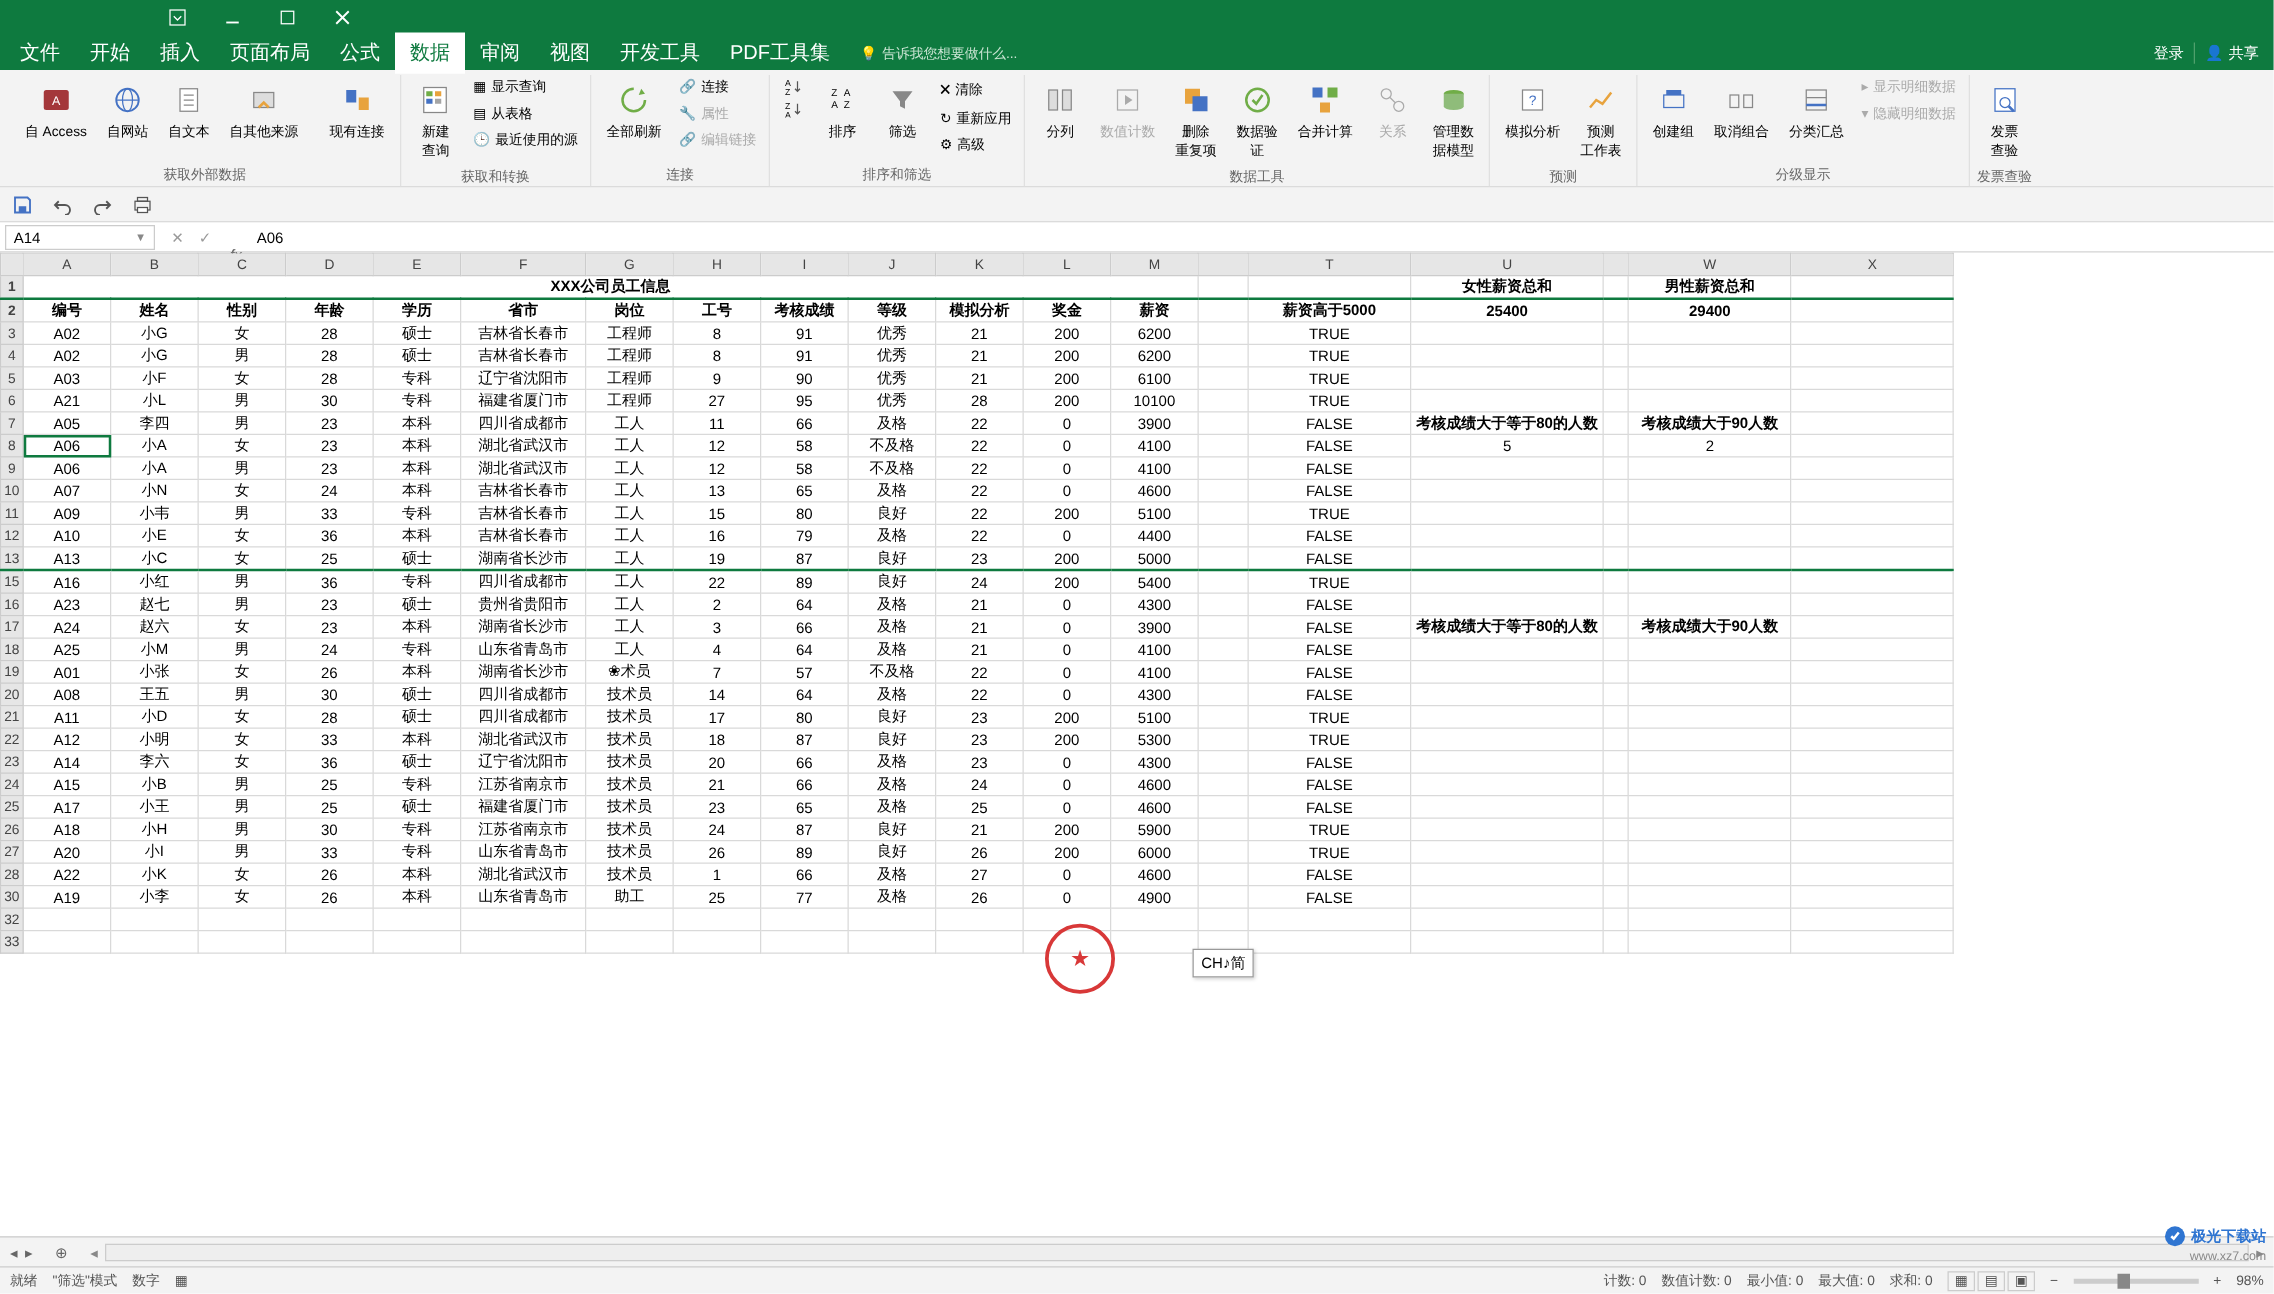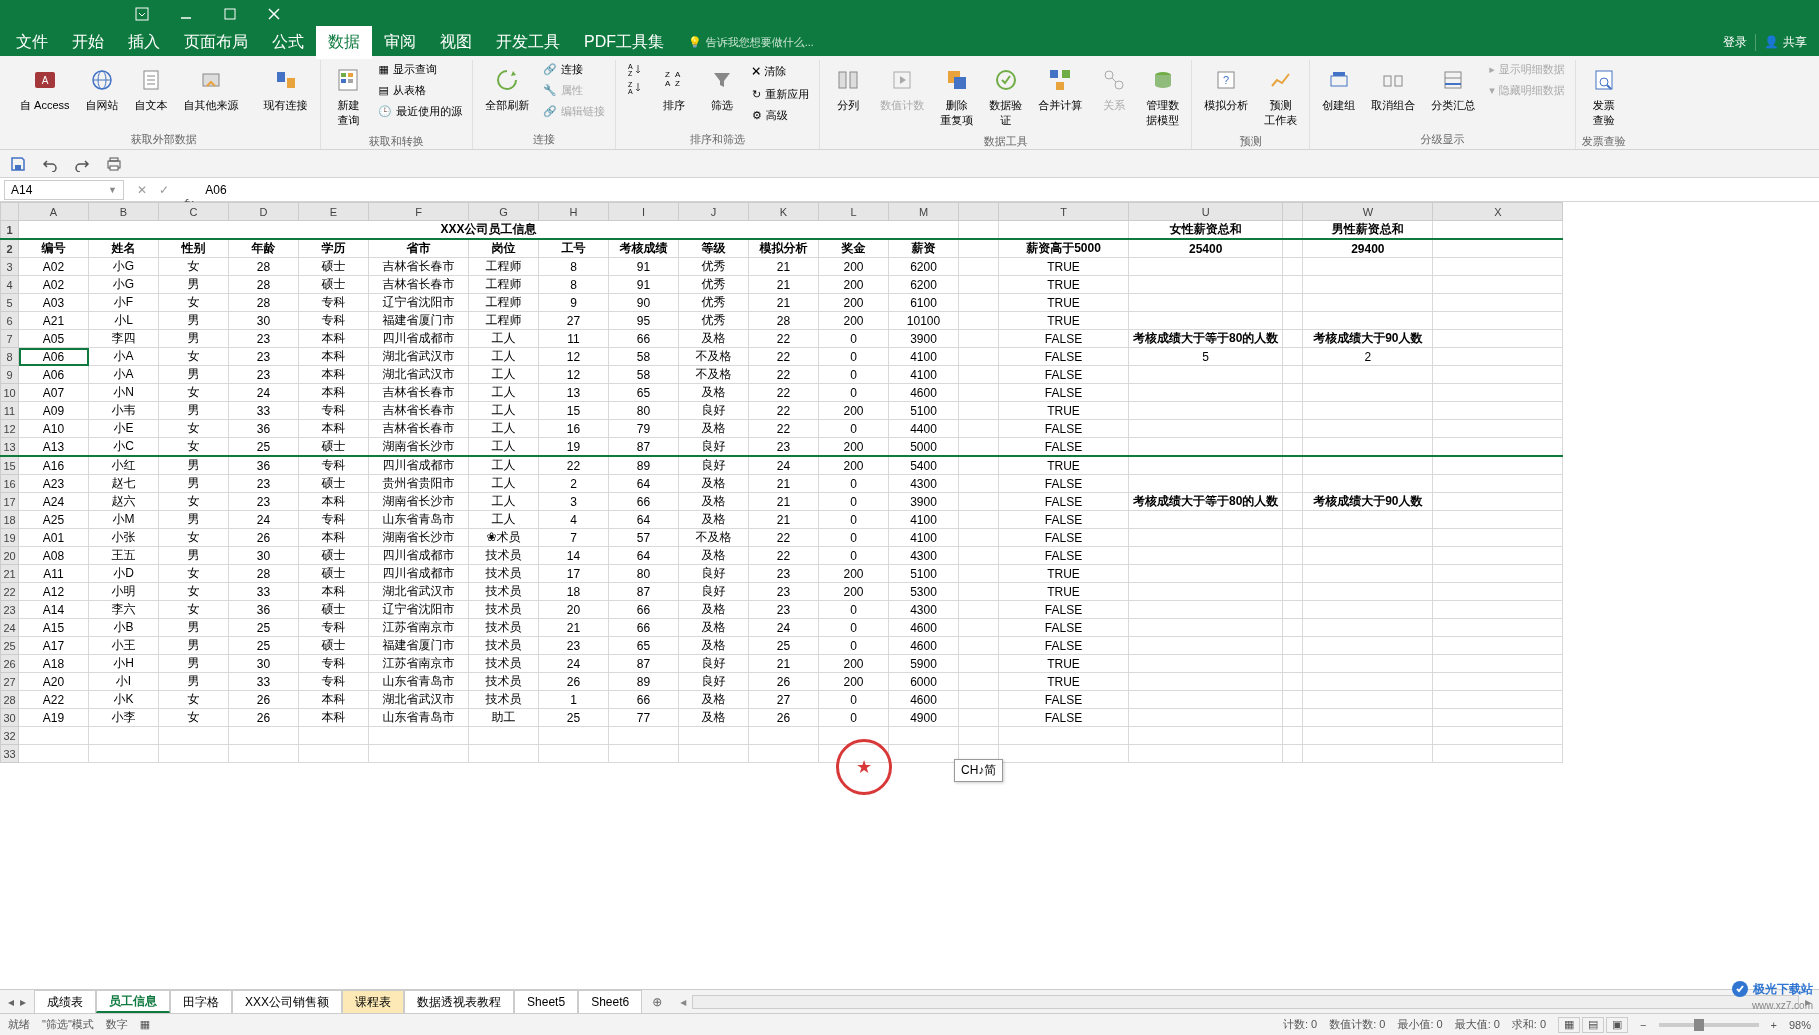--- a/index.html
+++ b/index.html
@@ -1211,30 +1211,20 @@
     </table>
   <div class="stamp" style="left:836px; top:537px;"></div>
   <div class="ime-popup" style="left:954px; top:557px;">CH♪简</div>
 </div>
 
 <div class="sheet-bar">
   <div class="sheet-nav">
     <span>◂</span>
     <span>▸</span>
   </div>
-  <div id="sheet-tabs" style="display:flex">
-      <div class="sheet-tab">成绩表</div>
-      <div class="sheet-tab active">员工信息</div>
-      <div class="sheet-tab">田字格</div>
-      <div class="sheet-tab">XXX公司销售额</div>
-      <div class="sheet-tab hl">课程表</div>
-      <div class="sheet-tab">数据透视表教程</div>
-      <div class="sheet-tab">Sheet5</div>
-      <div class="sheet-tab">Sheet6</div>
-    </div>
   <div class="sheet-add">⊕</div>
   <div class="sheet-scroll">
     <span style="padding-right:6px;color:#888">◂</span>
     <div class="hscroll"></div>
     <span style="padding-left:6px;color:#888">▸</span>
   </div>
 </div>
 
 <div class="status-bar">
   <span>就绪</span>

